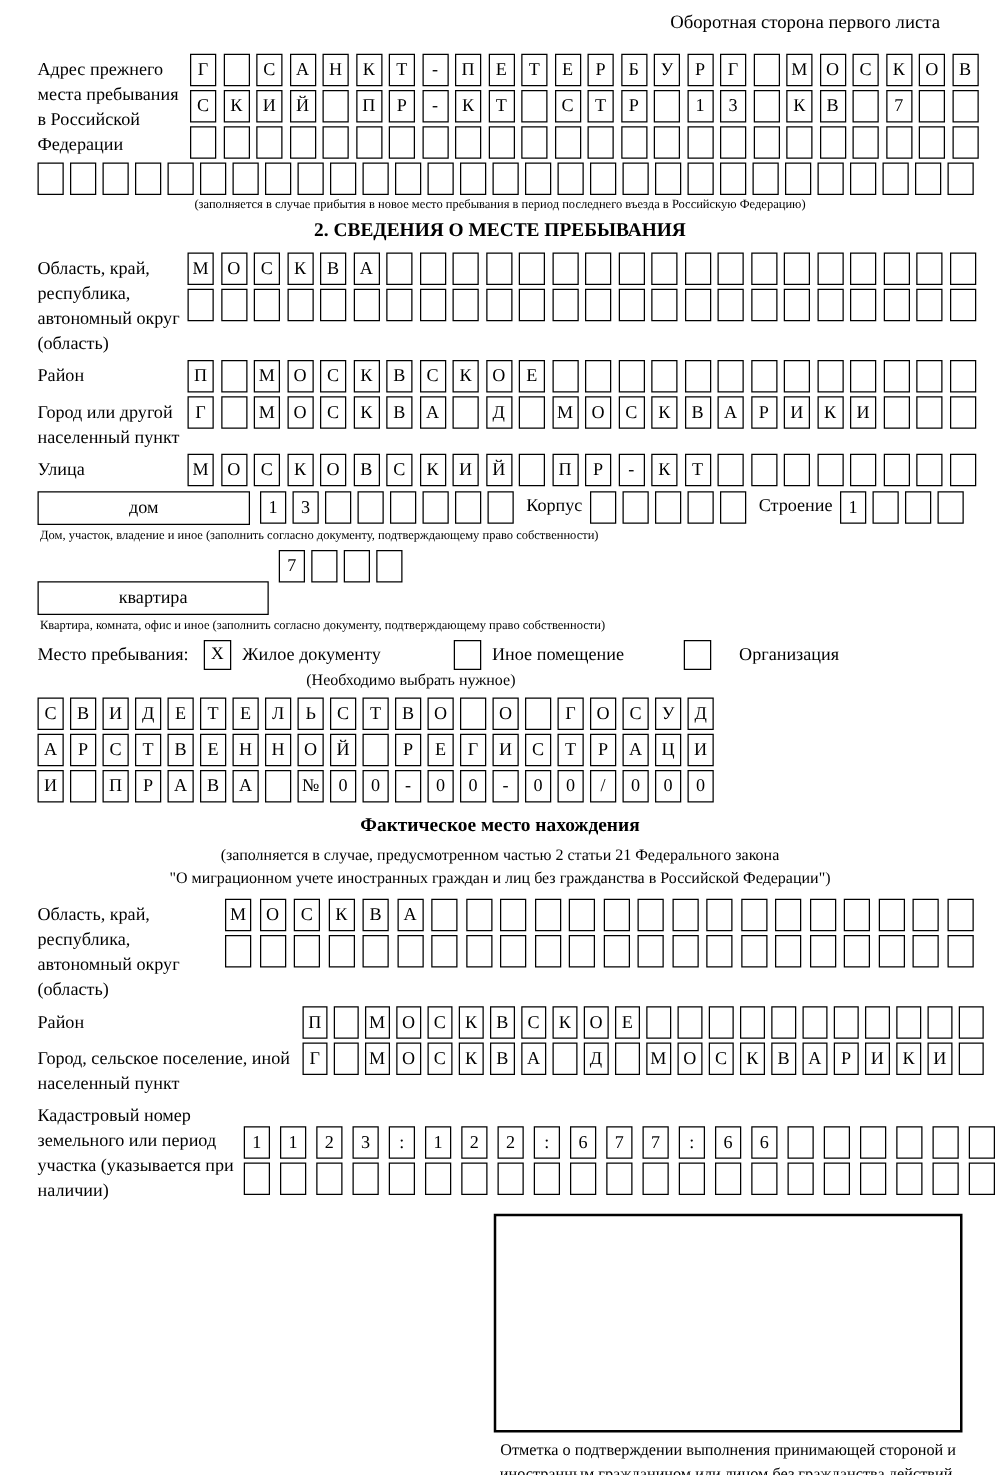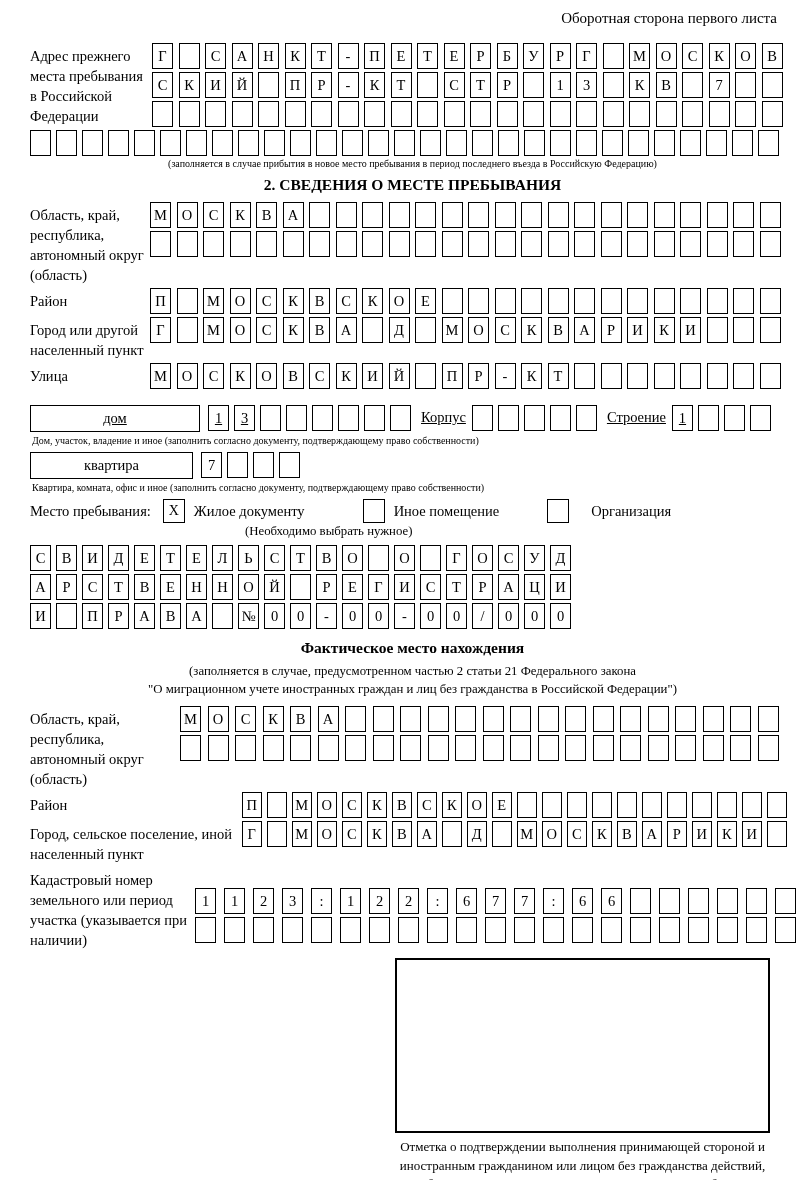--- a/index.html
+++ b/index.html
@@ -1,18 +1,18 @@
 <!DOCTYPE html>
 <html><head>
 <meta charset="utf-8">
 <style>
   html,body{margin:0;padding:0;background:#ffffff;}
   .page{
     width:800px;height:1180px;box-sizing:border-box;
-    padding:10px 5px 0 30px;overflow:hidden;
+    padding:10px 30px 0 30px;overflow:hidden;
     background:#ffffff;color:#000;
     font-family:"Liberation Serif","DejaVu Serif",serif;
   }
   .header-note{font-size:15px;text-align:right;padding-right:18px;margin-bottom:16px;}
   .row{display:flex;align-items:flex-start;margin-bottom:3px;}
   .label{font-size:14.5px;line-height:1.38;flex:none;padding-top:3px;}
   .lw122{width:122px}.lw120{width:120px}
   .lw212{width:212px}.lw150{width:150px}.lw165{width:165px}
   .rows{display:flex;flex-direction:column;gap:3px;}
   .cells{display:flex;flex:none;}
@@ -21,21 +21,21 @@
     display:flex;align-items:center;justify-content:center;
     font-size:14.5px;flex:none;background:#fff;
   }
   .small .cell{width:19.5px;}
   .g29{gap:5px}.g24{gap:5.5px}.g22{gap:6.5px}.g22n{gap:5.5px}.g22c{gap:8px}.g21{gap:5px}.g8{gap:5px}.g5{gap:5px}.g4{gap:5px}
   .caption{font-size:10px;text-align:center;margin:2px 0 6px;}
   .sec-title{font-size:15.5px;font-weight:bold;text-align:center;margin:7px 0 8px;}
   .wbox{border:1.8px solid #000;height:27px;box-sizing:border-box;display:flex;
     align-items:center;justify-content:center;font-size:14.5px;flex:none;background:#fff;}
   .wbox.house{width:170px;margin-right:8px;}
-  .wbox.apt{width:163px;margin-right:8px;}
+  .wbox.apt{width:185px;margin-right:8px;margin-top:25px;}
   .inline-lbl{font-size:14.5px;padding:4px 6px 0 10px;flex:none;}
   .cb{width:22px;height:24px;border:1.8px solid #000;box-sizing:border-box;flex:none;
     display:flex;align-items:center;justify-content:center;font-size:14px;background:#fff;}
   .stay-row{display:flex;align-items:center;margin:4px 0 1px;font-size:14.5px;}
   .stay-row .opt-lbl{padding:0 0 0 9px;}
   .note{font-size:12.8px;margin:1px 0 6px 215px;}
   .subtitle{font-size:12.8px;text-align:center;line-height:1.42;}
   .stamp{width:375px;height:175px;border:2px solid #000;box-sizing:border-box;margin:8px 0 0 365px;background:#fff;}
   .stamp-caption{width:415px;margin:5px 0 0 345px;font-size:13px;text-align:center;line-height:1.4;}
   .pt20{padding-top:21px;}
@@ -306,21 +306,21 @@
         <span class="cell"></span>
         <span class="cell"></span>
         <span class="cell"></span>
         <span class="cell"></span>
         <span class="cell"></span>
         <span class="cell"></span>
         <span class="cell"></span>
       </div>
   </div>
 
-  <div class="row" style="margin-top:16px;text-decoration:underline;">
+  <div class="row" style="margin-top:4px;">
     <div class="wbox house">дом</div>
     <div class="cells g8">
         <span class="cell">1</span>
         <span class="cell">3</span>
         <span class="cell"></span>
         <span class="cell"></span>
         <span class="cell"></span>
         <span class="cell"></span>
         <span class="cell"></span>
         <span class="cell"></span>

